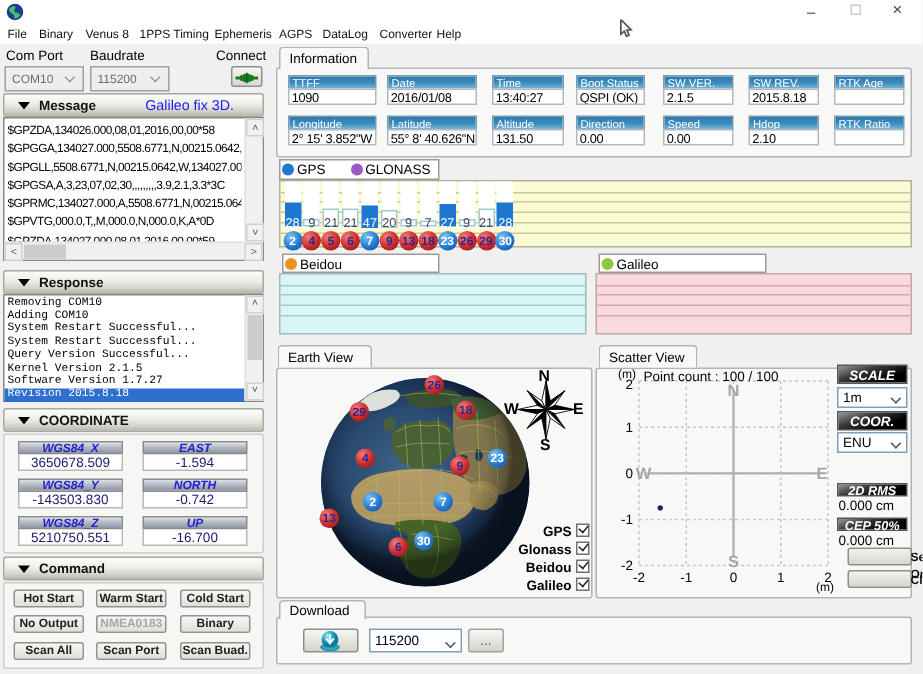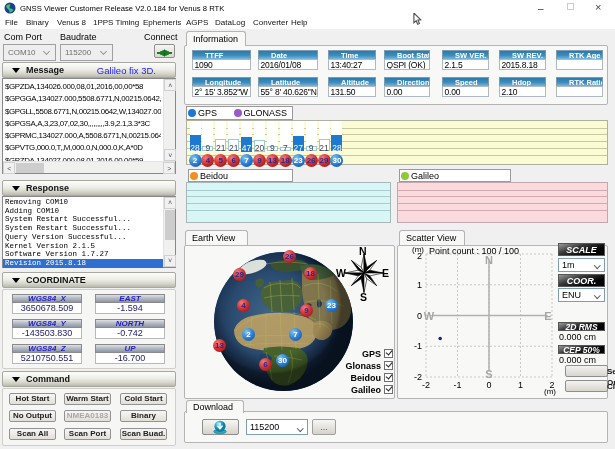--- a/index.html
+++ b/index.html
@@ -30,21 +30,21 @@
   background:linear-gradient(180deg,#dfe2e6 0%,#b9bec7 40%,#8d95a4 100%);
   border:1px solid #8a8a8a; font-size:8px; font-weight:bold; font-style:italic;
   color:#2222cc; text-align:center; line-height:8px; }
 .cval { position:absolute; width:70px; height:11px; background:#fff; border:1px solid #b8b8b8; border-top:none;
   font-size:9px; color:#1a1a6e; text-align:center; line-height:10px; }
 
 .cmdbtn { position:absolute; width:47px; height:12px; background:linear-gradient(180deg,#f6f6f4,#e2dfd8);
   border:1px solid #929292; border-radius:2px; font-size:8px; font-weight:bold; color:#222; text-align:center; line-height:10px; }
 
 .ihd { position:absolute; z-index:2; height:10px; background:linear-gradient(180deg,#2c7aab 0%,#3c8cbd 55%,#7ab6d9 100%);
-  color:#fff; font-size:7.5px; line-height:9.5px; padding-left:12px; border:1px solid #7a9bb0; white-space:nowrap; overflow:hidden;font-weight:bold;}
+  color:#fff; font-size:7.5px; line-height:9.5px; padding-left:2px; border:1px solid #7a9bb0; white-space:nowrap; overflow:hidden;}
 .ival { position:absolute; z-index:2; height:11px; background:#fff; border:1px solid #b0b8c0; color:#000; font-size:8.5px; letter-spacing:-0.2px; line-height:10px; padding-left:1.5px; white-space:nowrap; overflow:hidden; }
 
 .tab { position:absolute; background:#f8f8f7; border:1px solid #b4b4b4; border-bottom:none;
   border-radius:3px 3px 0 0; font-size:9px; color:#000; padding:2px 6px 0 6px; height:15px; z-index:3;}
 .pane { position:absolute; background:#f8f8f7; border:1px solid #b4b4b4; border-radius:2px; z-index:1;}
 
 .legend { position:absolute; background:#fff; border:1px solid #9a9a9a; font-size:9px; color:#000; z-index:2; }
 .dot { display:inline-block; width:8px; height:8px; border-radius:50%; vertical-align:-1px; margin:0 2px 0 1px; }
 
 .ball { position:absolute; width:13px; height:13px; border-radius:50%; color:#fff; font-size:8px; font-weight:bold;
@@ -63,21 +63,20 @@
 .cblabel { position:absolute; z-index:3; font-size:9px; font-weight:bold; color:#000; text-align:right; width:40px;}
 </style>
 </head>
 <body>
 
 <div class="abs" id="titlebar">
   <svg class="abs" style="left:4px;top:2px" width="12" height="12" viewBox="0 0 12 12">
     <circle cx="6" cy="6" r="5.5" fill="#1a3f8f"></circle>
     <path d="M2 4 Q4 1.5 6.5 2.5 Q5 5 6 6.5 Q8 6 9.5 8 Q8 10.5 5.5 10.5 Q6 8 4 7 Q2.5 6.5 2 4Z" fill="#46c06a"></path>
   </svg>
-  <span class="abs" style="left:20px;top:4px;font-size:7.7px">GNSS Viewer Customer Release V2.0.184 for Venus 8 RTK</span>
   <span class="abs" style="left:538px;top:3px;color:#333;font-size:10px">–</span>
   <span class="abs" style="left:567px;top:3px;width:7px;height:7px;border:1px solid #ccc"></span>
   <span class="abs" style="left:595px;top:1px;color:#444;font-size:11px">×</span>
 </div>
 
 <div class="abs" id="menubar">
   <span style="left:5px">File</span>
   <span style="left:26px">Binary</span>
   <span style="left:57px">Venus 8</span>
   <span style="left:93px">1PPS Timing</span>

